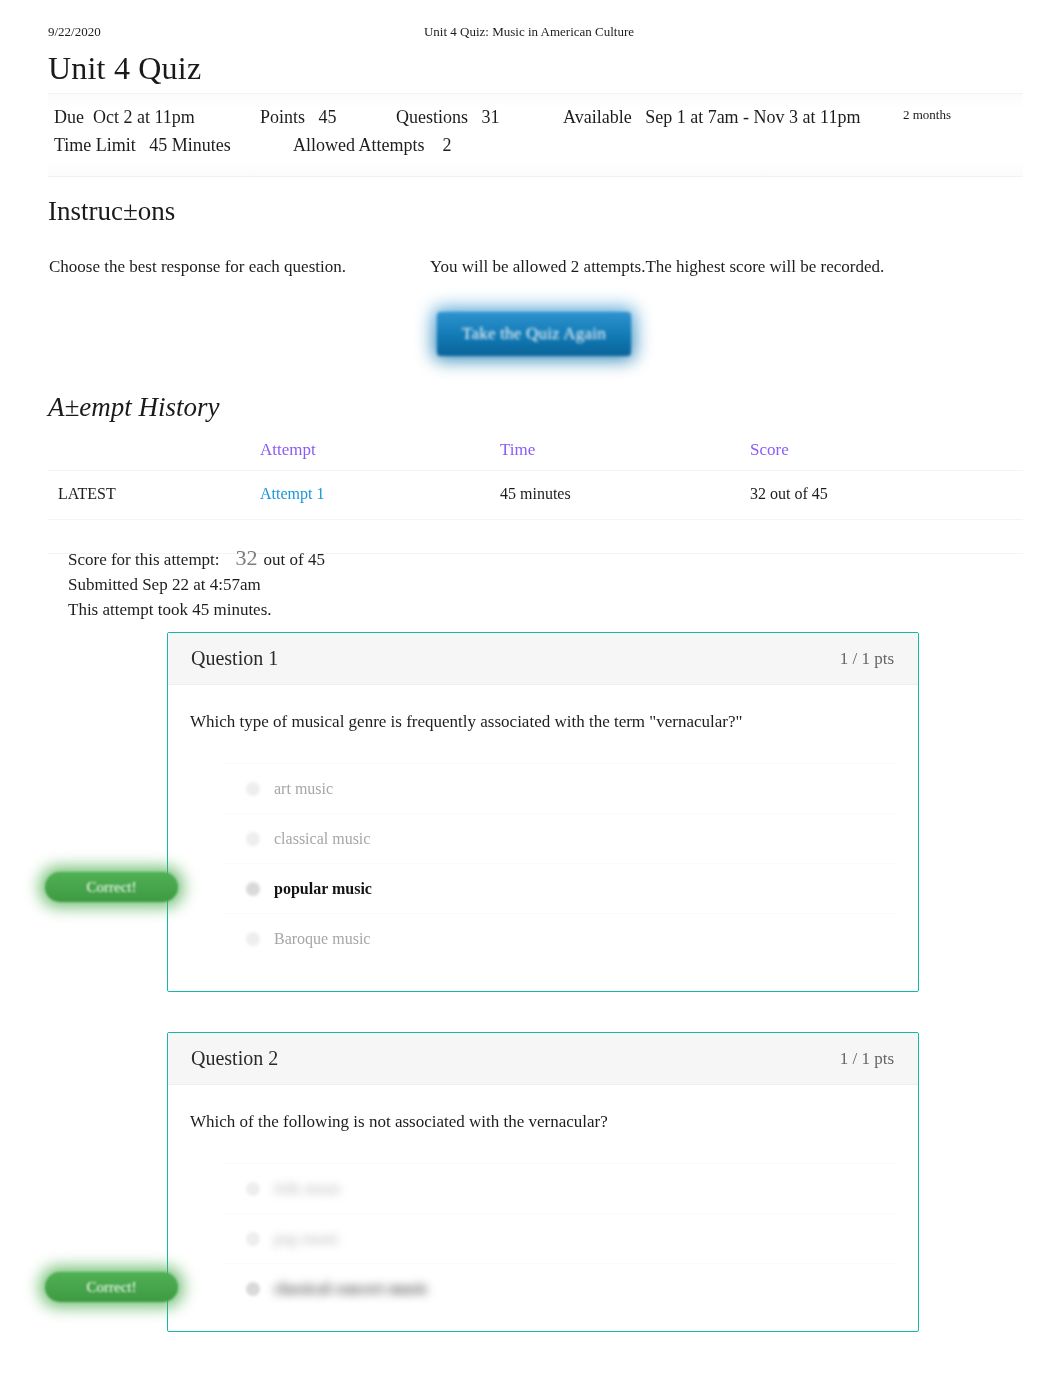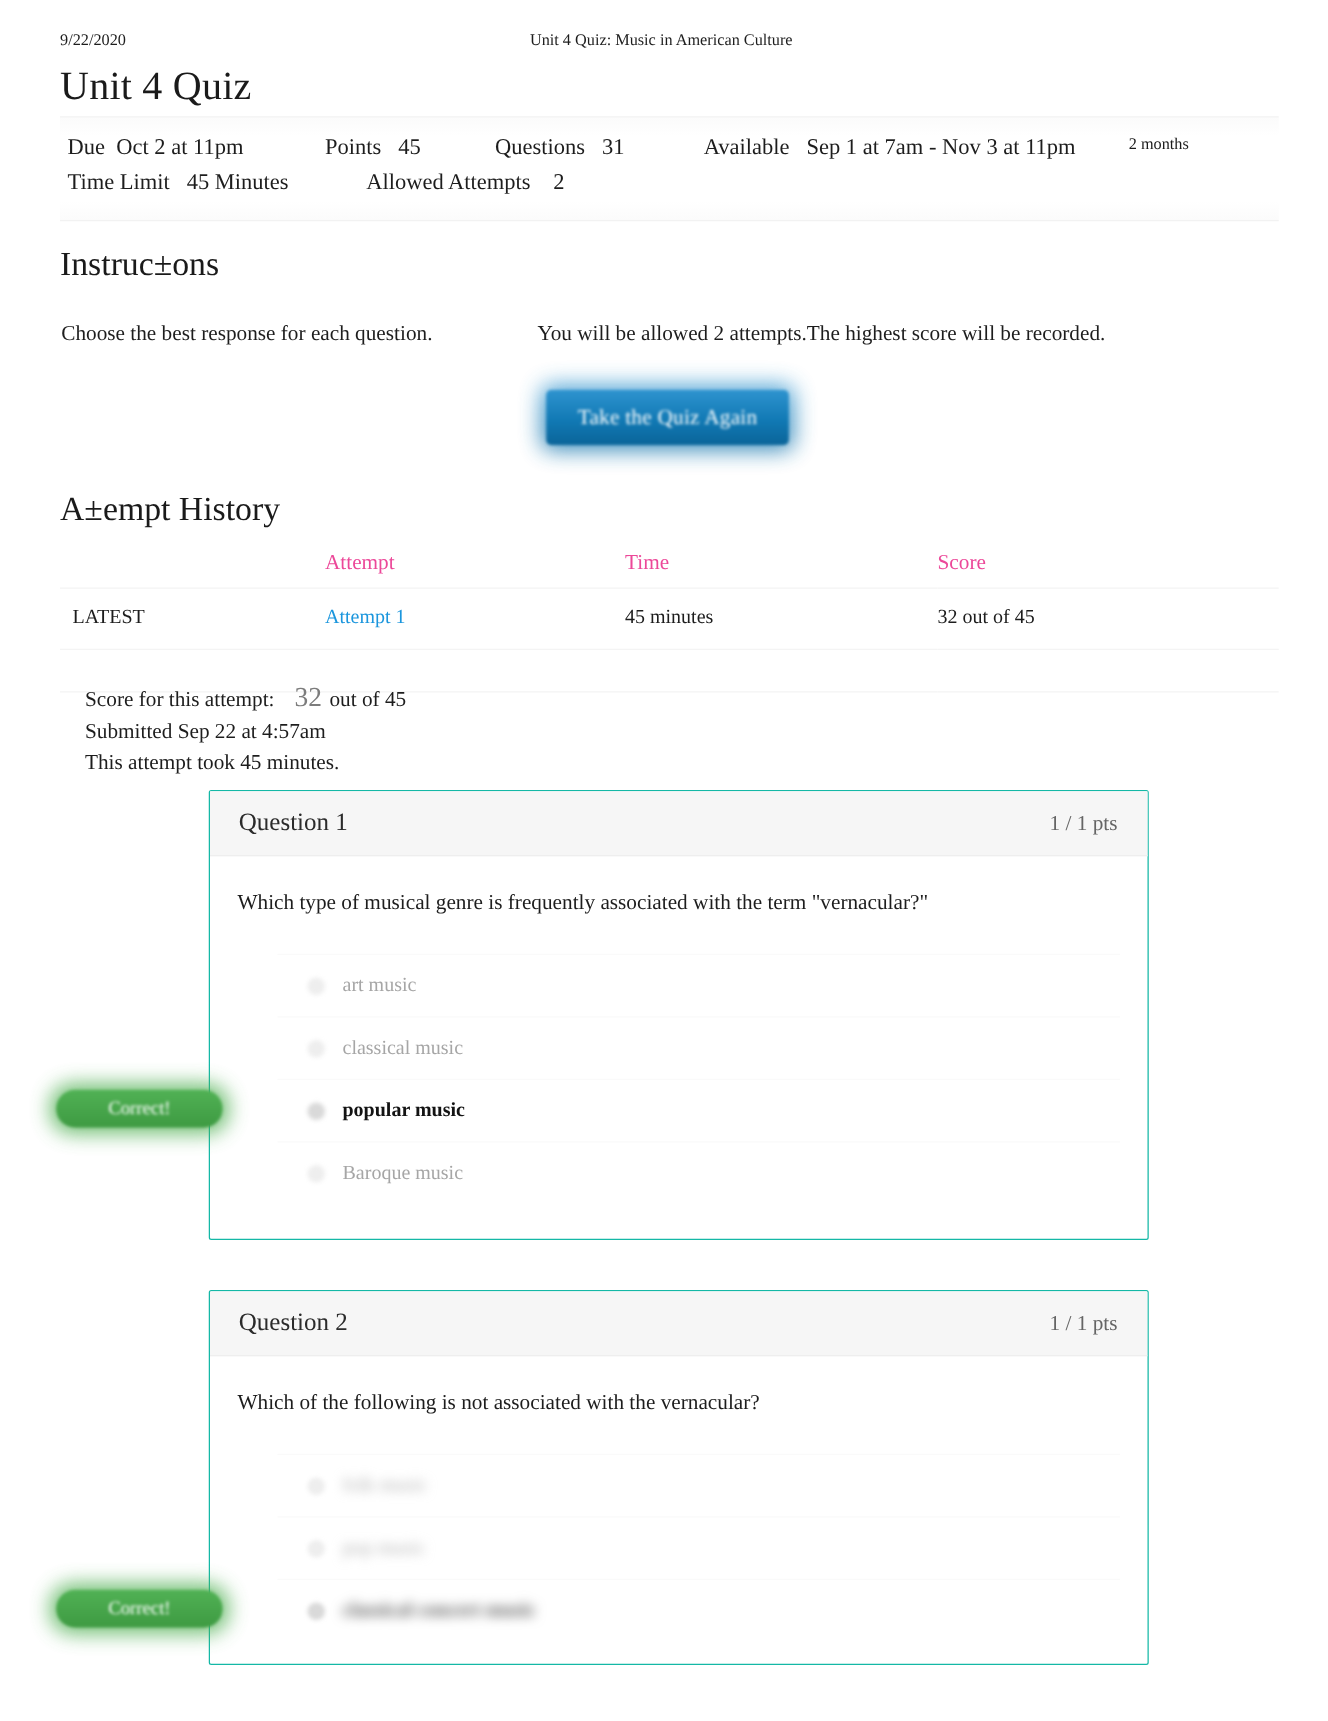--- a/index.html
+++ b/index.html
@@ -62,21 +62,21 @@
 
   
   .sec-heading {
     position: absolute;
     left: 48px;
     font-size: 27px;
     font-weight: normal;
     color: #1a1a1a;
   }
   #instructions-heading { top: 196px; }
-  #attempt-history-heading { top: 392px; }
+  #attempt-history-heading { top: 392px; font-style: italic; }
 
   
   .instructions {
     position: absolute;
     left: 49px; top: 257px;
     font-size: 17px;
     white-space: nowrap;
     color: #1d1d1d;
   }
   .instructions span { display: inline-block; }
@@ -114,21 +114,21 @@
   .attempt-table {
     position: absolute;
     left: 48px; top: 440px;
     width: 975px;
     font-size: 16px;
     border-collapse: collapse;
   }
   .attempt-table th {
     text-align: left;
     font-weight: normal;
-    color: #ec4899;
+    color: #8b5cf6;
     padding: 0 0 10px 0;
     border-bottom: 1px solid #f4f4f4;
     font-size: 17px;
   }
   .attempt-table td {
     padding: 14px 0 16px 0;
     border-bottom: 1px solid #f4f4f4;
     color: #1d1d1d;
     vertical-align: top;
   }

